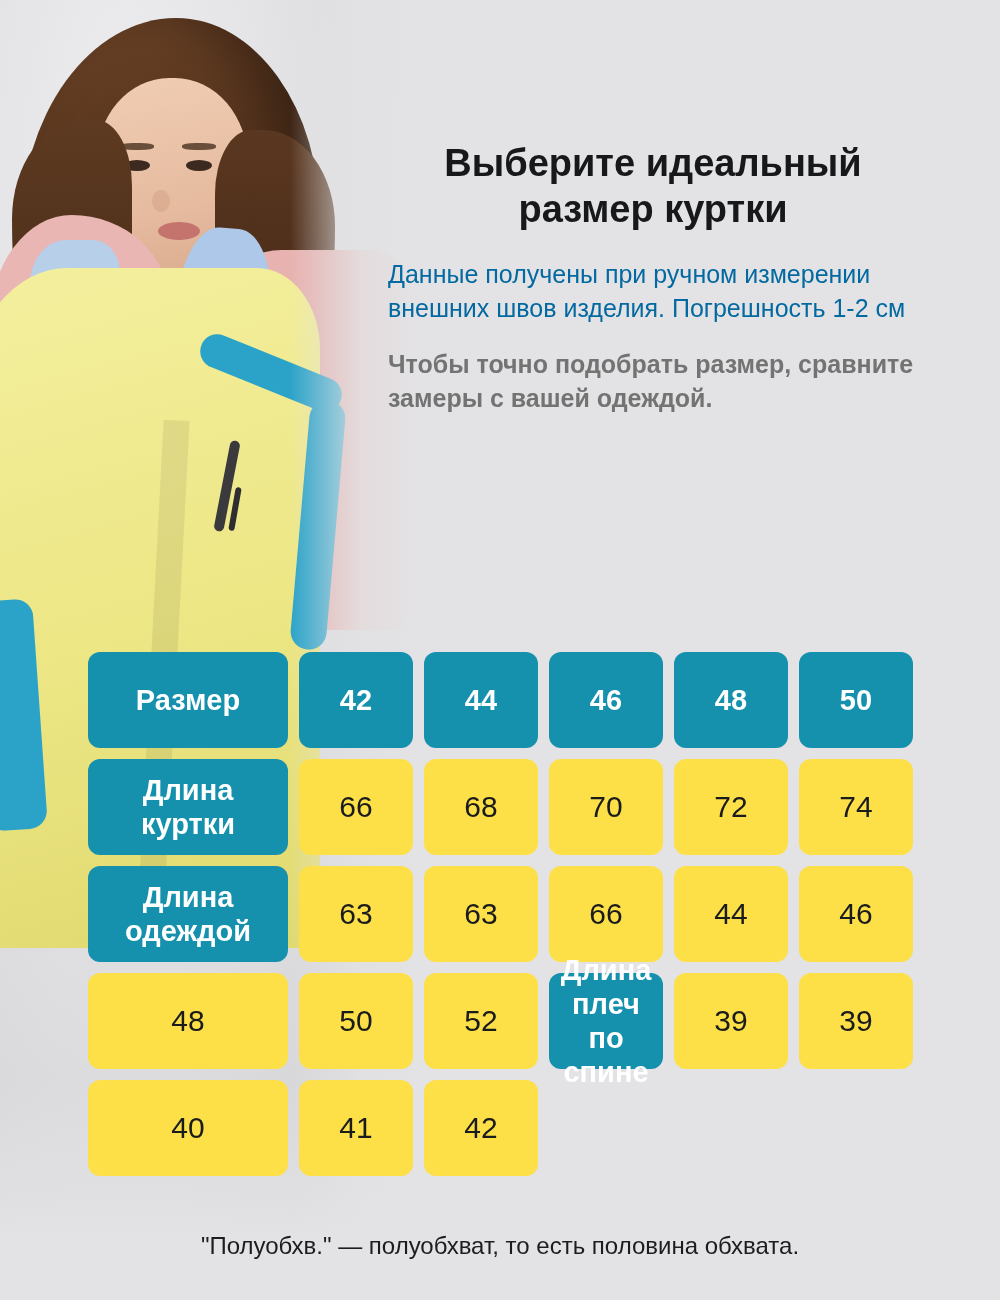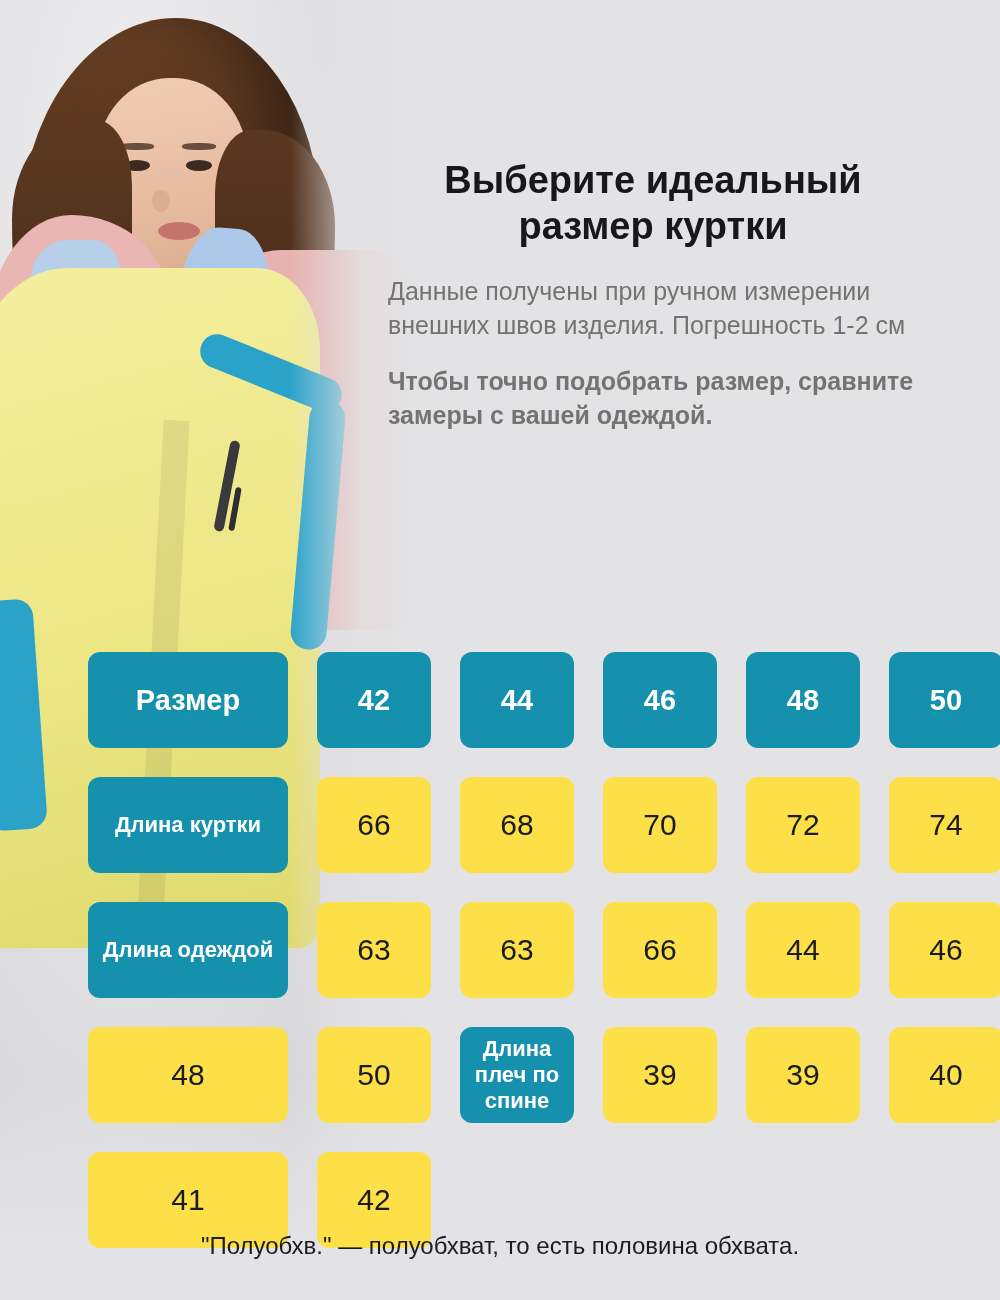--- a/index.html
+++ b/index.html
@@ -238,33 +238,32 @@
     height: 160px;
     background: linear-gradient(180deg, rgba(227,227,229,0) 0%, #e3e3e5 100%);
   }
 
   
   .text-block {
     position: absolute;
     left: 388px;
     top: 140px;
     width: 530px;
-    margin-top: 17px;
   }
   .title {
     font-size: 38px;
     font-weight: bold;
     color: #17181a;
     line-height: 1.22;
     margin: 0 0 24px 0;
     text-align: center;
   }
   .subtitle {
     font-size: 25px;
-    color: #737373;
+    color: #0369a1;
     line-height: 1.36;
     margin: 0 0 22px 0;
     font-weight: normal;
   }
   .note {
     font-size: 25px;
     font-weight: bold;
     color: #737373;
     line-height: 1.36;
     margin: 0;
@@ -272,42 +271,42 @@
 
   
   .table {
     position: absolute;
     left: 88px;
     top: 652px;
     width: 826px;
     display: grid;
     grid-template-columns: 200px repeat(5, 114px);
     grid-auto-rows: 96px;
-    gap: 29px;
+    gap: 11px;
   }
   .cell {
     border-radius: 12px;
     display: flex;
     align-items: center;
     justify-content: center;
     text-align: center;
     box-sizing: border-box;
     padding: 4px 6px;
   }
   .cell.head {
     background: #1591ad;
     color: #ffffff;
     font-weight: bold;
     font-size: 29px;
   }
   .cell.rowhead {
     background: #1591ad;
     color: #ffffff;
     font-weight: bold;
-    font-size: 22px;
+    font-size: 29px;
     line-height: 1.18;
   }
   .cell.val {
     background: #fde047;
     color: #1a1b1d;
     font-size: 30px;
   }
   .table .r0 { grid-row: 1; }
 
   .footnote {
@@ -374,20 +373,21 @@
 
   <div class="cell rowhead">Длина одеждой</div>
   <div class="cell val">63</div>
   <div class="cell val">63</div>
   <div class="cell val">66</div>
 
   <div class="cell val">44</div>
   <div class="cell val">46</div>
   <div class="cell val">48</div>
   <div class="cell val">50</div>
+  <div class="cell val">52</div>
 
   <div class="cell rowhead">Длина плеч по спине</div>
   <div class="cell val">39</div>
   <div class="cell val">39</div>
   <div class="cell val">40</div>
   <div class="cell val">41</div>
   <div class="cell val">42</div>
 </div>
 
 <div class="footnote">"Полуобхв." — полуобхват, то есть половина обхвата.</div>

